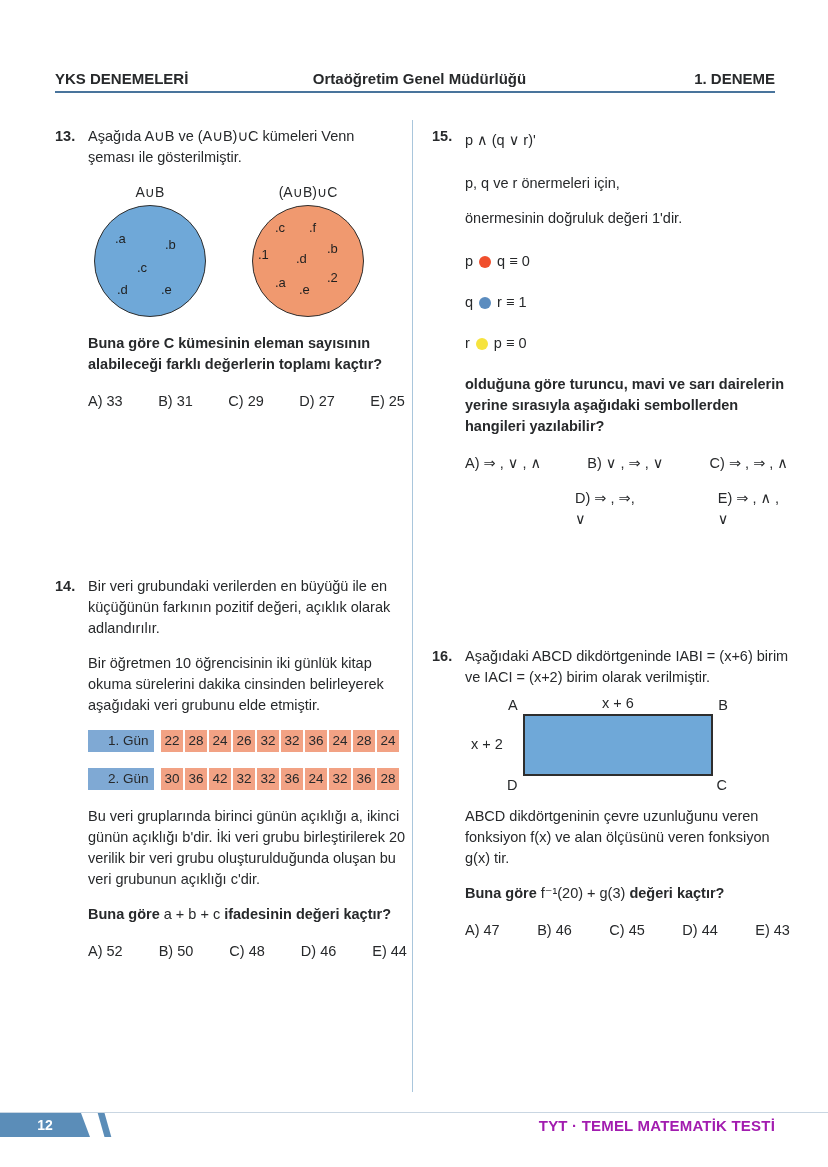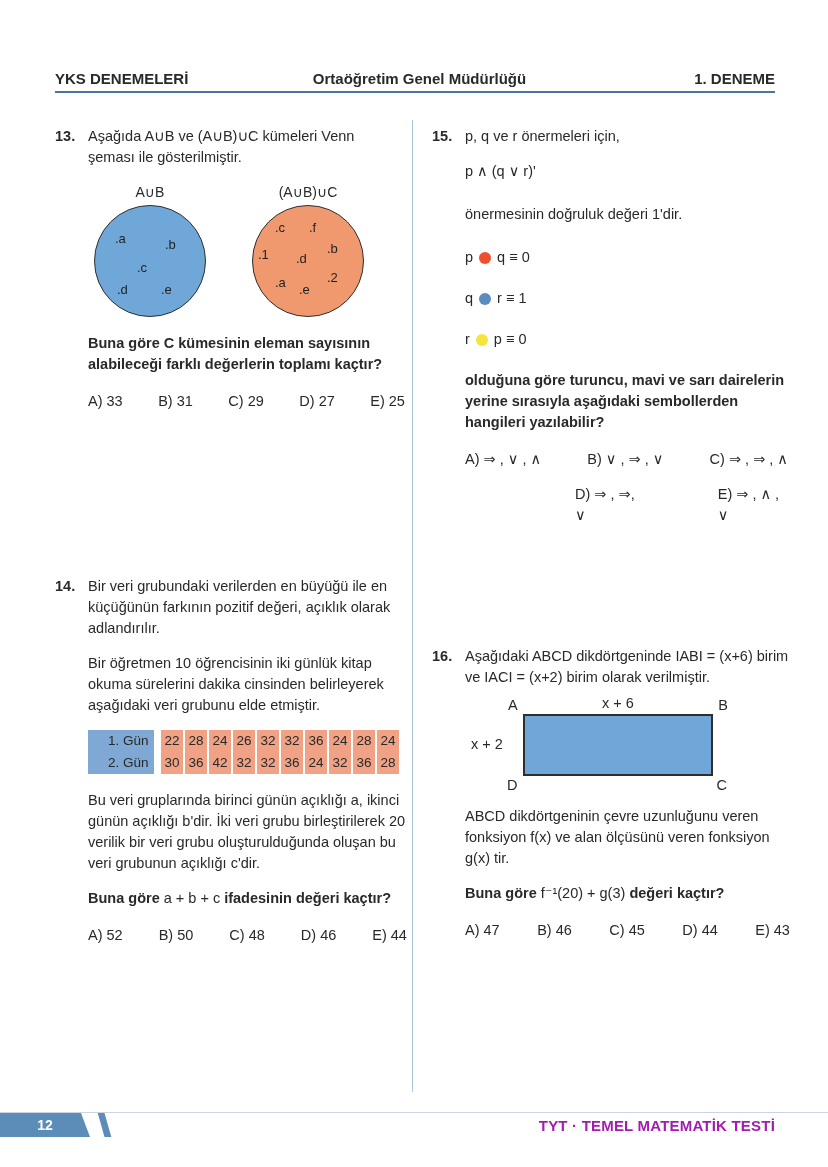--- a/index.html
+++ b/index.html
@@ -42,21 +42,21 @@
   .circle.orange { background:#f0996f; }
   .el { position:absolute; font-size:13px; color:#1f1f1f; }
   .bl-a{left:20px;top:24px} .bl-b{left:70px;top:30px} .bl-c{left:42px;top:53px}
   .bl-d{left:22px;top:75px} .bl-e{left:66px;top:75px}
   .or-c{left:22px;top:13px} .or-f{left:56px;top:13px} .or-1{left:5px;top:40px}
   .or-d{left:43px;top:44px} .or-b{left:74px;top:34px} .or-a{left:22px;top:68px}
   .or-e{left:46px;top:75px} .or-2{left:74px;top:63px}
   
   .dtable { margin:12px 0 16px; }
   .drow { display:flex; }
-  .drow + .drow { margin-top:0; }
+  .drow + .drow { margin-top:16px; }
   .dlabel { width:66px; height:22px; line-height:22px; padding-left:20px;
             background:#7fa9d4; font-size:13.5px; margin-right:7px; }
   .dcell { width:22px; height:22px; line-height:22px; text-align:center;
            background:#f2a284; font-size:13.5px; }
   .dcell + .dcell { margin-left:2px; }
   
   .formula { margin:4px 0 22px; }
   .prop { display:flex; align-items:center; margin-bottom:20px; }
   .dot { width:12px; height:12px; border-radius:50%; margin:0 6px; flex-shrink:0; }
   .dot-orange { background:#f04f2d; }
@@ -182,22 +182,22 @@
         <span>C) 48</span>
         <span>D) 46</span>
         <span>E) 44</span>
       </div>
     </div>
   </section>
 
   <section class="question" id="q15">
     <div class="qnum">15.</div>
     <div class="qbody">
+      <p class="qtext formula">p ∧ (q ∨ r)'</p>
       <p class="qtext">p, q ve r önermeleri için,</p>
-      <p class="qtext formula">p ∧ (q ∨ r)'</p>
       <p class="qtext" style="margin-bottom:22px">önermesinin doğruluk değeri 1'dir.</p>
       <div class="prop">
         <span>p</span>
         <span class="dot dot-orange"></span>
         <span>q ≡ 0</span>
       </div>
       <div class="prop">
         <span>q</span>
         <span class="dot dot-blue"></span>
         <span>r ≡ 1</span>

